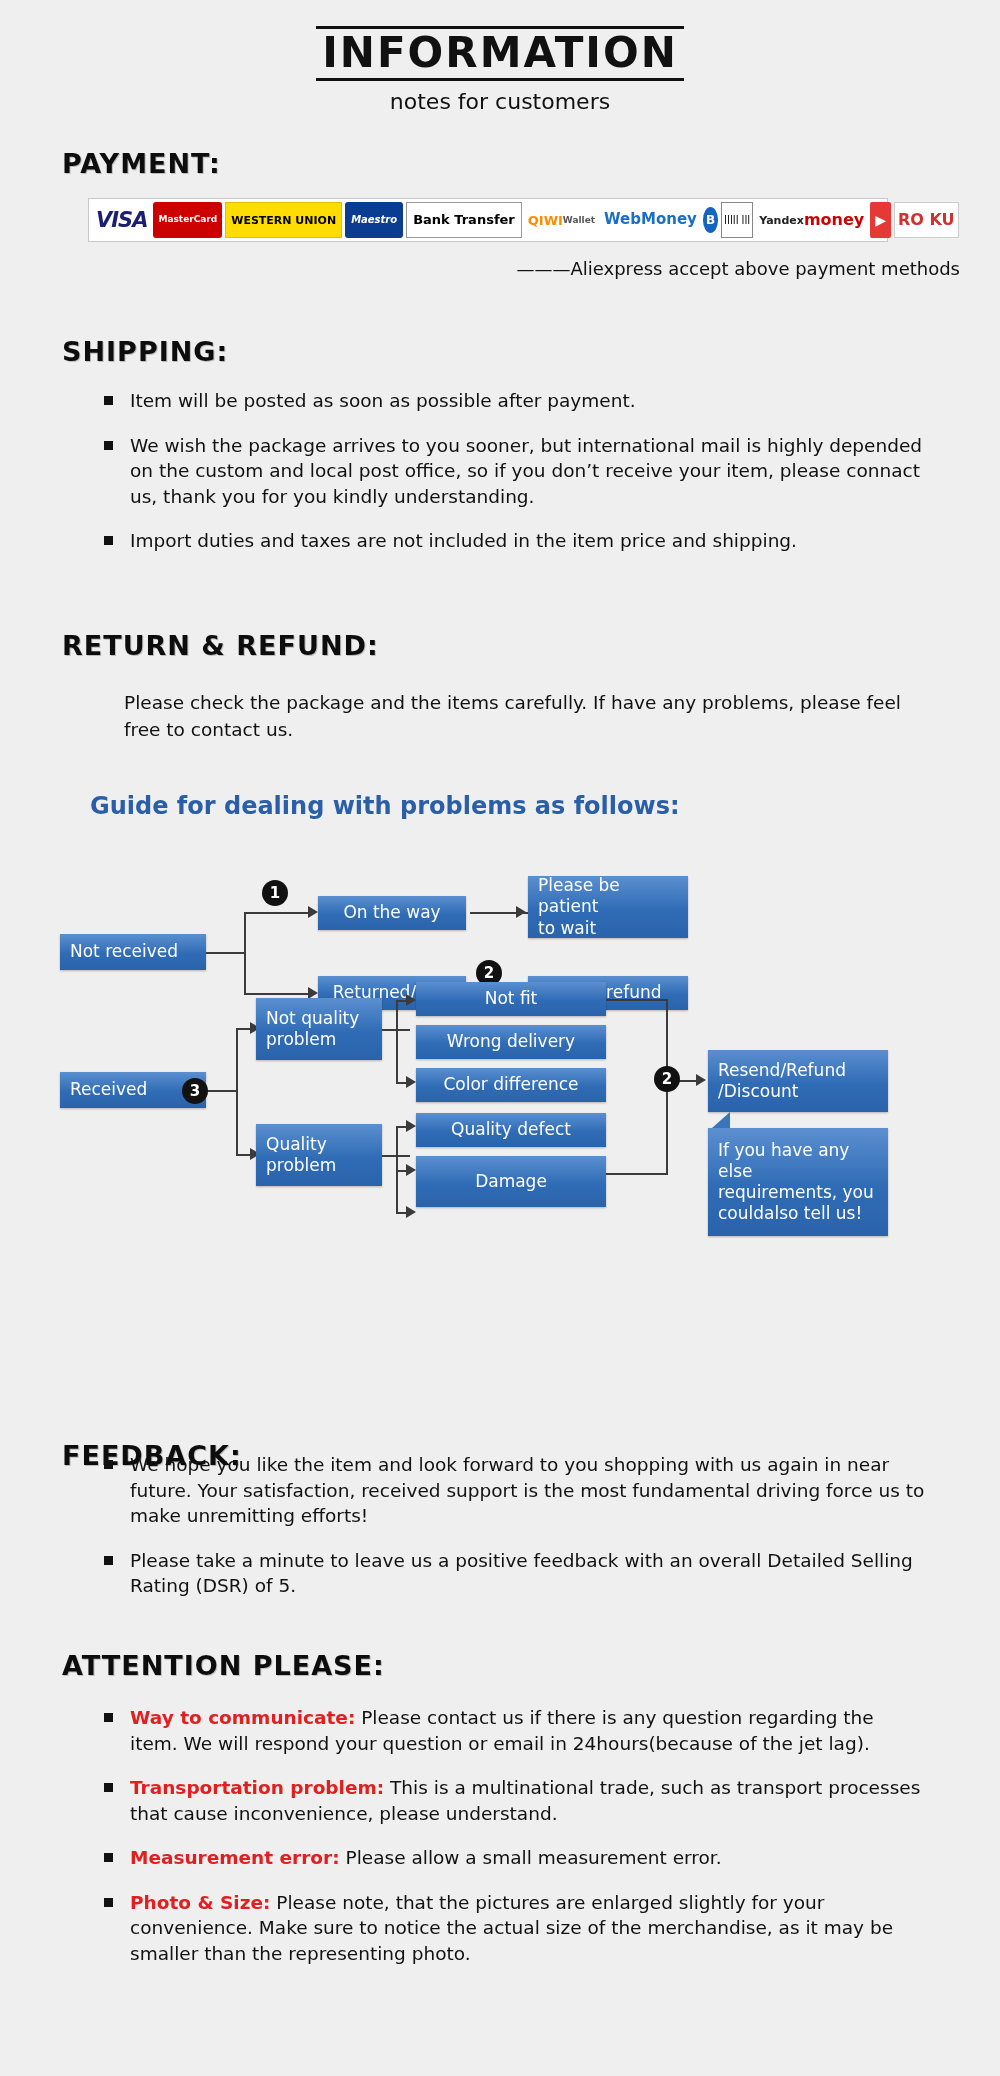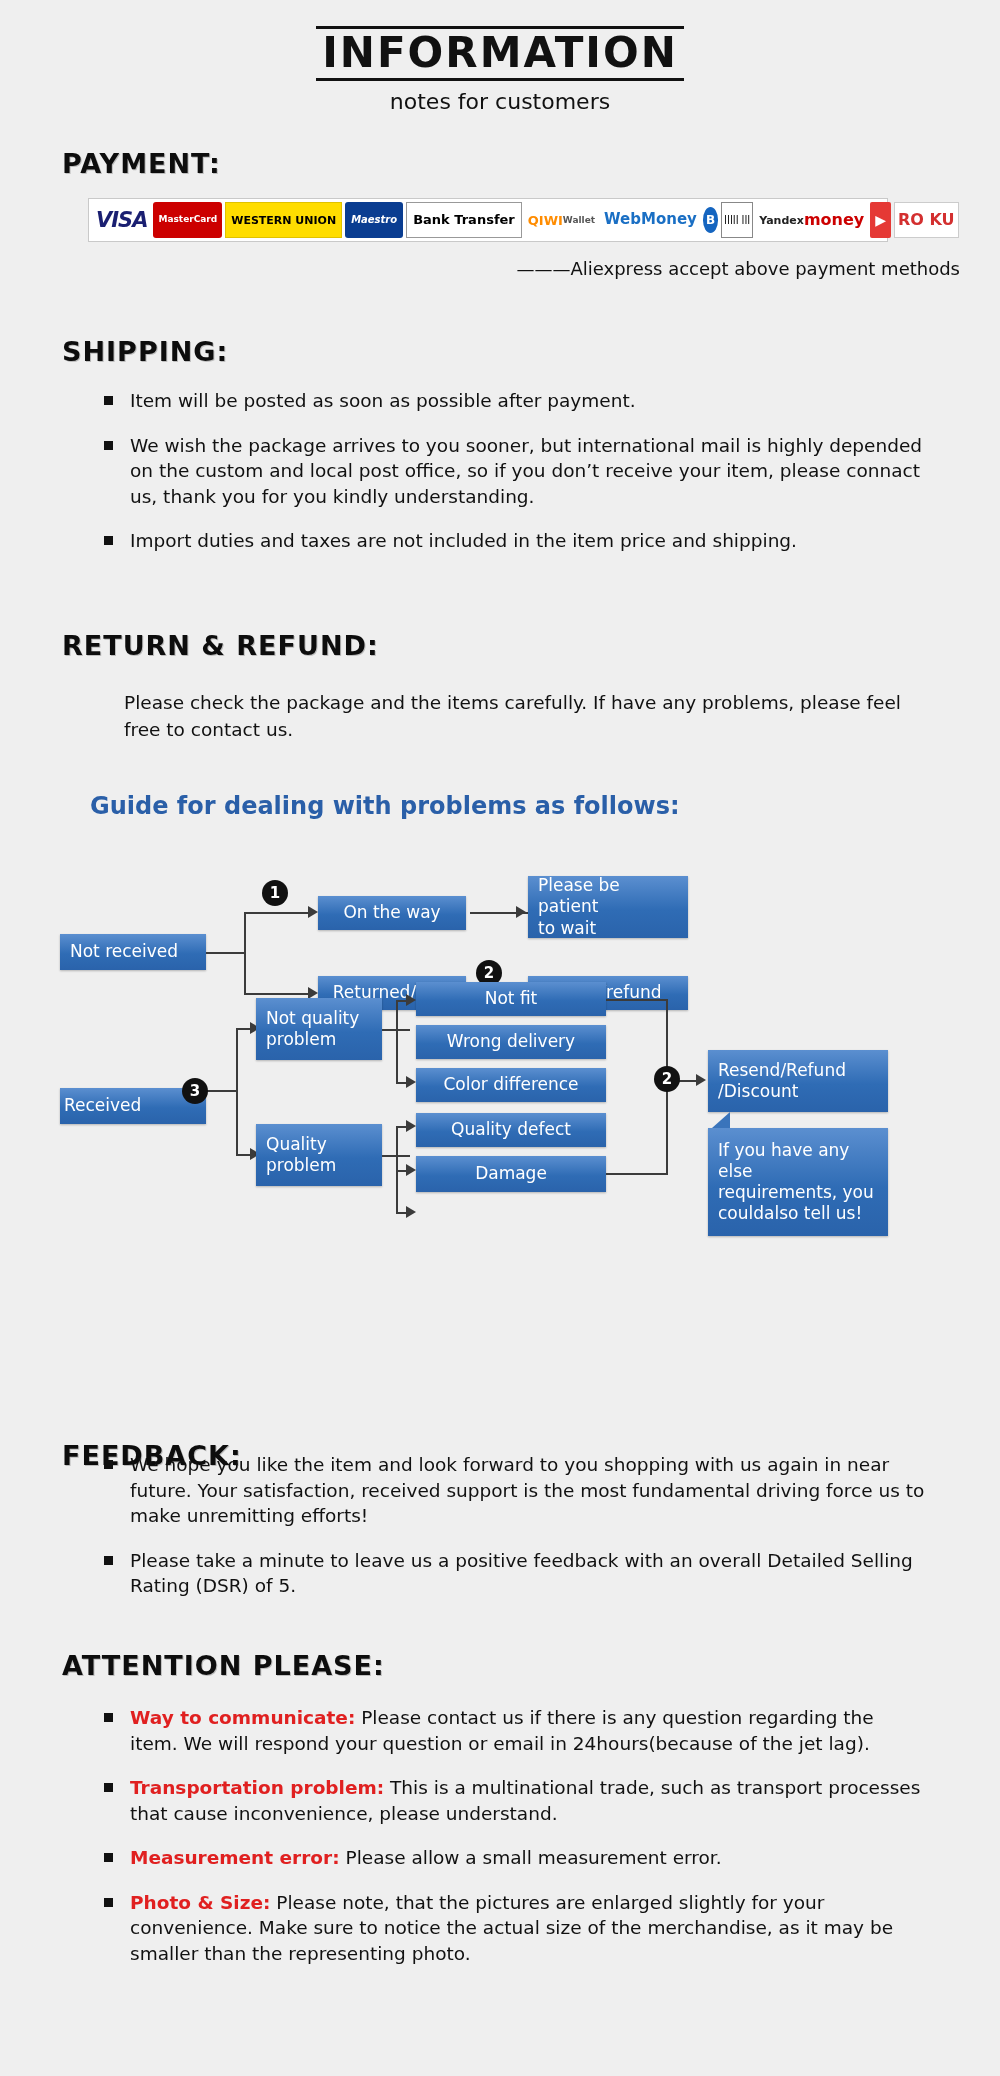--- a/index.html
+++ b/index.html
@@ -287,21 +287,21 @@
     <div class="arrow" style="left:456px; top:137px;"></div>
 
     <div class="badge" style="left:416px; top:110px;">2</div>
 
     <div class="node two-line left-align" style="left:468px; top:26px; width:160px; height:62px; padding-left:10px;">
       <span>Please be patient</span>
       <span>to wait</span>
     </div>
     <div class="node left-align" style="left:468px; top:126px; width:160px; height:34px; padding-left:10px;">Resend/refund</div>
 
-    <div class="node left-align" style="left:0px; top:222px; width:146px; height:36px; padding-left:4px;margin-top:16px;">Received</div>
+    <div class="node left-align" style="left:0px; top:222px; width:146px; height:36px; padding-left:10px;">Received</div>
 
     <div class="line h" style="left:146px; top:240px; width:30px;"></div>
     <div class="line v" style="left:176px; top:178px; height:128px;"></div>
     <div class="line h" style="left:176px; top:178px; width:16px;"></div>
     <div class="line h" style="left:176px; top:304px; width:16px;"></div>
     <div class="arrow" style="left:190px; top:172px;"></div>
     <div class="arrow" style="left:190px; top:298px;"></div>
 
     <div class="badge" style="left:122px; top:228px;">3</div>
 
@@ -327,21 +327,21 @@
     <div class="line h" style="left:336px; top:320px; width:14px;"></div>
     <div class="line h" style="left:336px; top:362px; width:14px;"></div>
     <div class="arrow" style="left:346px; top:270px;"></div>
     <div class="arrow" style="left:346px; top:314px;"></div>
     <div class="arrow" style="left:346px; top:356px;"></div>
 
     <div class="node" style="left:356px; top:132px; width:190px; height:34px;">Not fit</div>
     <div class="node" style="left:356px; top:175px; width:190px; height:34px;">Wrong delivery</div>
     <div class="node" style="left:356px; top:218px; width:190px; height:34px;">Color difference</div>
     <div class="node" style="left:356px; top:263px; width:190px; height:34px;">Quality defect</div>
-    <div class="node" style="left:356px; top:306px; width:190px; height:36px;">Damage</div>
+    <div class="node" style="left:356px; top:306px; width:190px; height:51px;">Damage</div>
 
     <div class="line h" style="left:546px; top:149px; width:62px;"></div>
     <div class="line v" style="left:606px; top:149px; height:174px;"></div>
     <div class="line h" style="left:546px; top:323px; width:62px;"></div>
     <div class="line h" style="left:606px; top:230px; width:36px;"></div>
     <div class="arrow" style="left:636px; top:224px;"></div>
     <div class="badge" style="left:594px; top:216px;">2</div>
 
     <div class="node two-line left-align" style="left:648px; top:200px; width:180px; height:62px; padding-left:10px;">
       <span>Resend/Refund</span>

